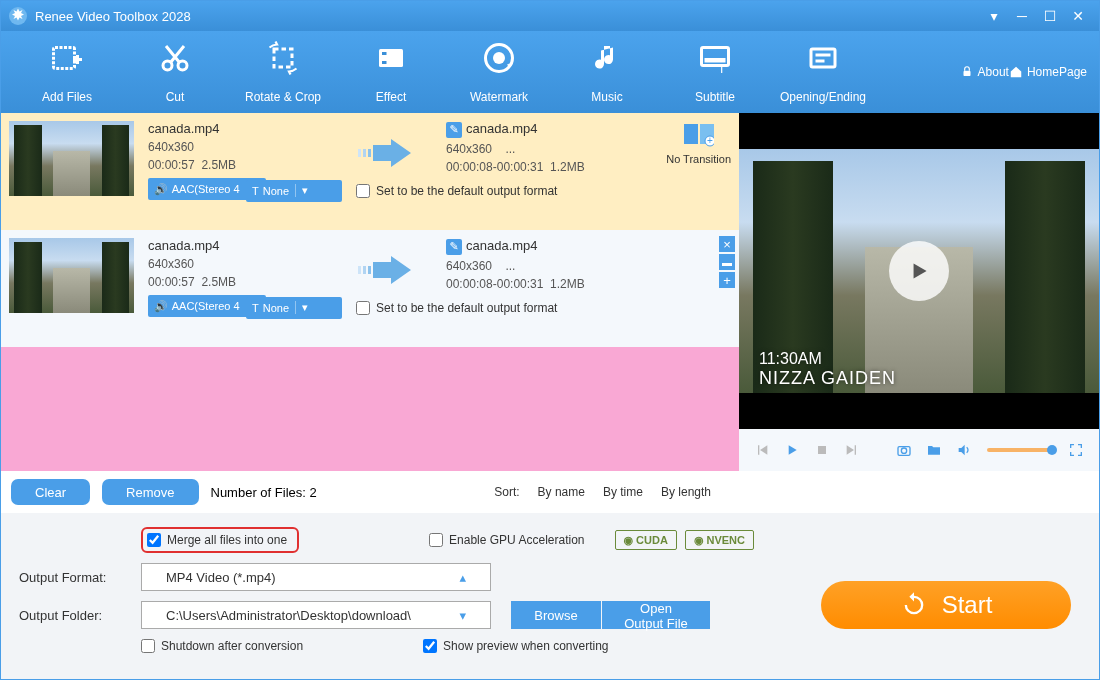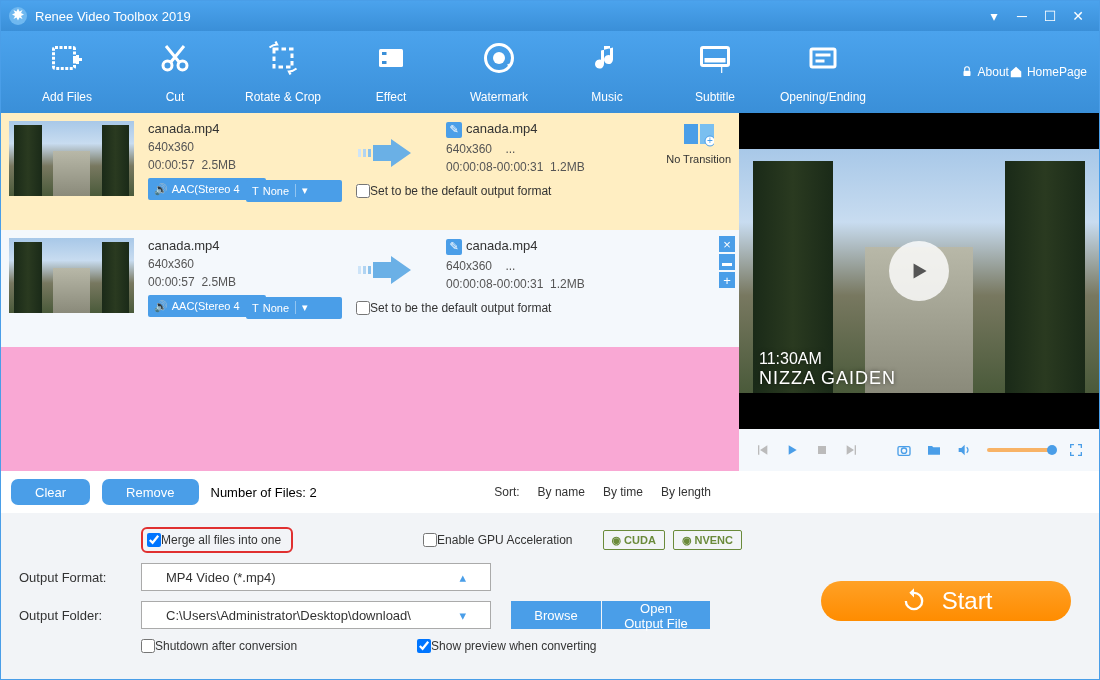--- a/index.html
+++ b/index.html
@@ -27,21 +27,21 @@
 .fileright{flex:1}
 .badge{width:16px;height:16px;background:#4a9ee8;color:#fff;display:inline-flex;align-items:center;justify-content:center;font-size:11px;margin-right:4px;border-radius:2px}
 .transition{position:absolute;right:8px;top:8px;display:flex;flex-direction:column;align-items:center;gap:6px}
 .trans-label{font-size:11px;color:#333}
 .sidebtns{position:absolute;right:4px;top:6px;display:flex;flex-direction:column;gap:2px}
 .sidebtns div{width:16px;height:16px;background:#4a9ee8;color:#fff;display:flex;align-items:center;justify-content:center;font-size:13px;cursor:pointer}
 .itemctrls{margin-top:6px;display:flex;gap:14px;align-items:center}
 .pill{height:22px;background:#4a9ee8;color:#fff;display:flex;align-items:center;font-size:11px;border-radius:2px;cursor:pointer}
 .pill .main{padding:0 6px;display:flex;align-items:center;gap:4px}
 .pill .drop{border-left:1px solid rgba(255,255,255,.4);padding:0 6px}
-.chk{display:flex;align-items:flex-end;gap:0;font-size:12px;color:#333;cursor:pointer}
+.chk{display:flex;align-items:flex-end;gap:6px;font-size:12px;color:#333;cursor:pointer}
 .chk input{width:14px;height:14px}
 .preview{width:360px;background:#000;position:relative;display:flex;align-items:center;justify-content:center}
 .playbtn{width:60px;height:60px;background:rgba(255,255,255,.8);border-radius:50%;display:flex;align-items:center;justify-content:center;cursor:pointer;position:absolute}
 .playbtn svg{width:26px;height:26px;fill:#555}
 .overlay{position:absolute;bottom:40px;left:20px;color:#fff;font-family:serif;text-shadow:0 0 4px rgba(0,0,0,.6)}
 .overlay .time{font-size:16px}
 .overlay .caption{font-size:18px;letter-spacing:1px}
 .player{height:42px;background:#f4f8fc;display:flex;align-items:center;padding:0 12px;gap:8px}
 .player .pbtn{width:22px;height:22px;display:flex;align-items:center;justify-content:center;cursor:pointer}
 .player .pbtn svg{width:16px;height:16px;fill:#4a9ee8}
@@ -53,38 +53,38 @@
 .sortarea{margin-left:auto;display:flex;gap:18px;font-size:12px;color:#333}
 .sortarea span{cursor:pointer}
 .bottom{height:168px;background:#f2f4f7;padding:14px 18px 10px;position:relative}
 .row{display:flex;align-items:center;margin-bottom:10px;font-size:13px;color:#333}
 .highlight{border:2px solid #e03030;border-radius:6px;padding:4px 10px 4px 4px;display:inline-flex}
 .combo{height:28px;border:1px solid #aaa;background:#fff;display:flex;align-items:center;padding:0 24px;font-size:13px;cursor:pointer;position:relative;width:350px}
 .combo .arr{margin-left:auto;color:#4a9ee8}
 .bluebtn{height:28px;background:#4a9ee8;color:#fff;border:none;font-size:13px;padding:0 20px;cursor:pointer}
 .gpu-badge{height:20px;padding:0 8px;border:1px solid #555;color:#555;font-size:11px;font-weight:bold;display:inline-flex;align-items:center;gap:3px;border-radius:2px}
 .gpu-badge.green{border-color:#6a8a3a;color:#6a8a3a}
-.startbtn{position:absolute;right:28px;top:68px;width:250px;height:40px;background:linear-gradient(#ffa126,#ff8c00);border-radius:24px;color:#fff;font-size:24px;display:flex;align-items:center;justify-content:center;gap:14px;cursor:pointer;border:none}
+.startbtn{position:absolute;right:28px;top:68px;width:250px;height:48px;background:linear-gradient(#ffa126,#ff8c00);border-radius:24px;color:#fff;font-size:24px;display:flex;align-items:center;justify-content:center;gap:14px;cursor:pointer;border:none}
 .startbtn svg{width:28px;height:28px;fill:#fff}
 .trees{position:absolute;inset:0;background:linear-gradient(to bottom,#a8c8e8 0%,#c8dcf0 30%,#787860 60%,#4a5a3a 100%)}
 .trees::before,.trees::after{content:"";position:absolute;top:5%;bottom:0;width:22%;background:linear-gradient(90deg,#1a2a18,#2a3a20,#1a2a18)}
 .trees::before{left:4%}
 .trees::after{right:4%}
 .path{position:absolute;left:35%;right:35%;top:40%;bottom:0;background:linear-gradient(to top,#8a8a7a,#b8b8a8)}
 </style>
 </head>
 <body>
 
 <div class="titlebar">
   <div class="logo">
       <svg viewBox="0 0 24 24">
         <path fill="#fff" d="M12 2l2 4 4-2-2 4 4 2-4 2 2 4-4-2-2 4-2-4-4 2 2-4-4-2 4-2-2-4 4 2z"></path>
       </svg>
     </div>
-  <span>Renee Video Toolbox 2019</span>
+  <span>Renee Video Toolbox 2028</span>
   <div class="spacer"></div>
   <div class="winbtn">▾</div>
   <div class="winbtn">─</div>
   <div class="winbtn">☐</div>
   <div class="winbtn">✕</div>
 </div>
 
 <div class="toolbar">
   <div class="tool">
       <svg viewBox="0 0 24 24">

